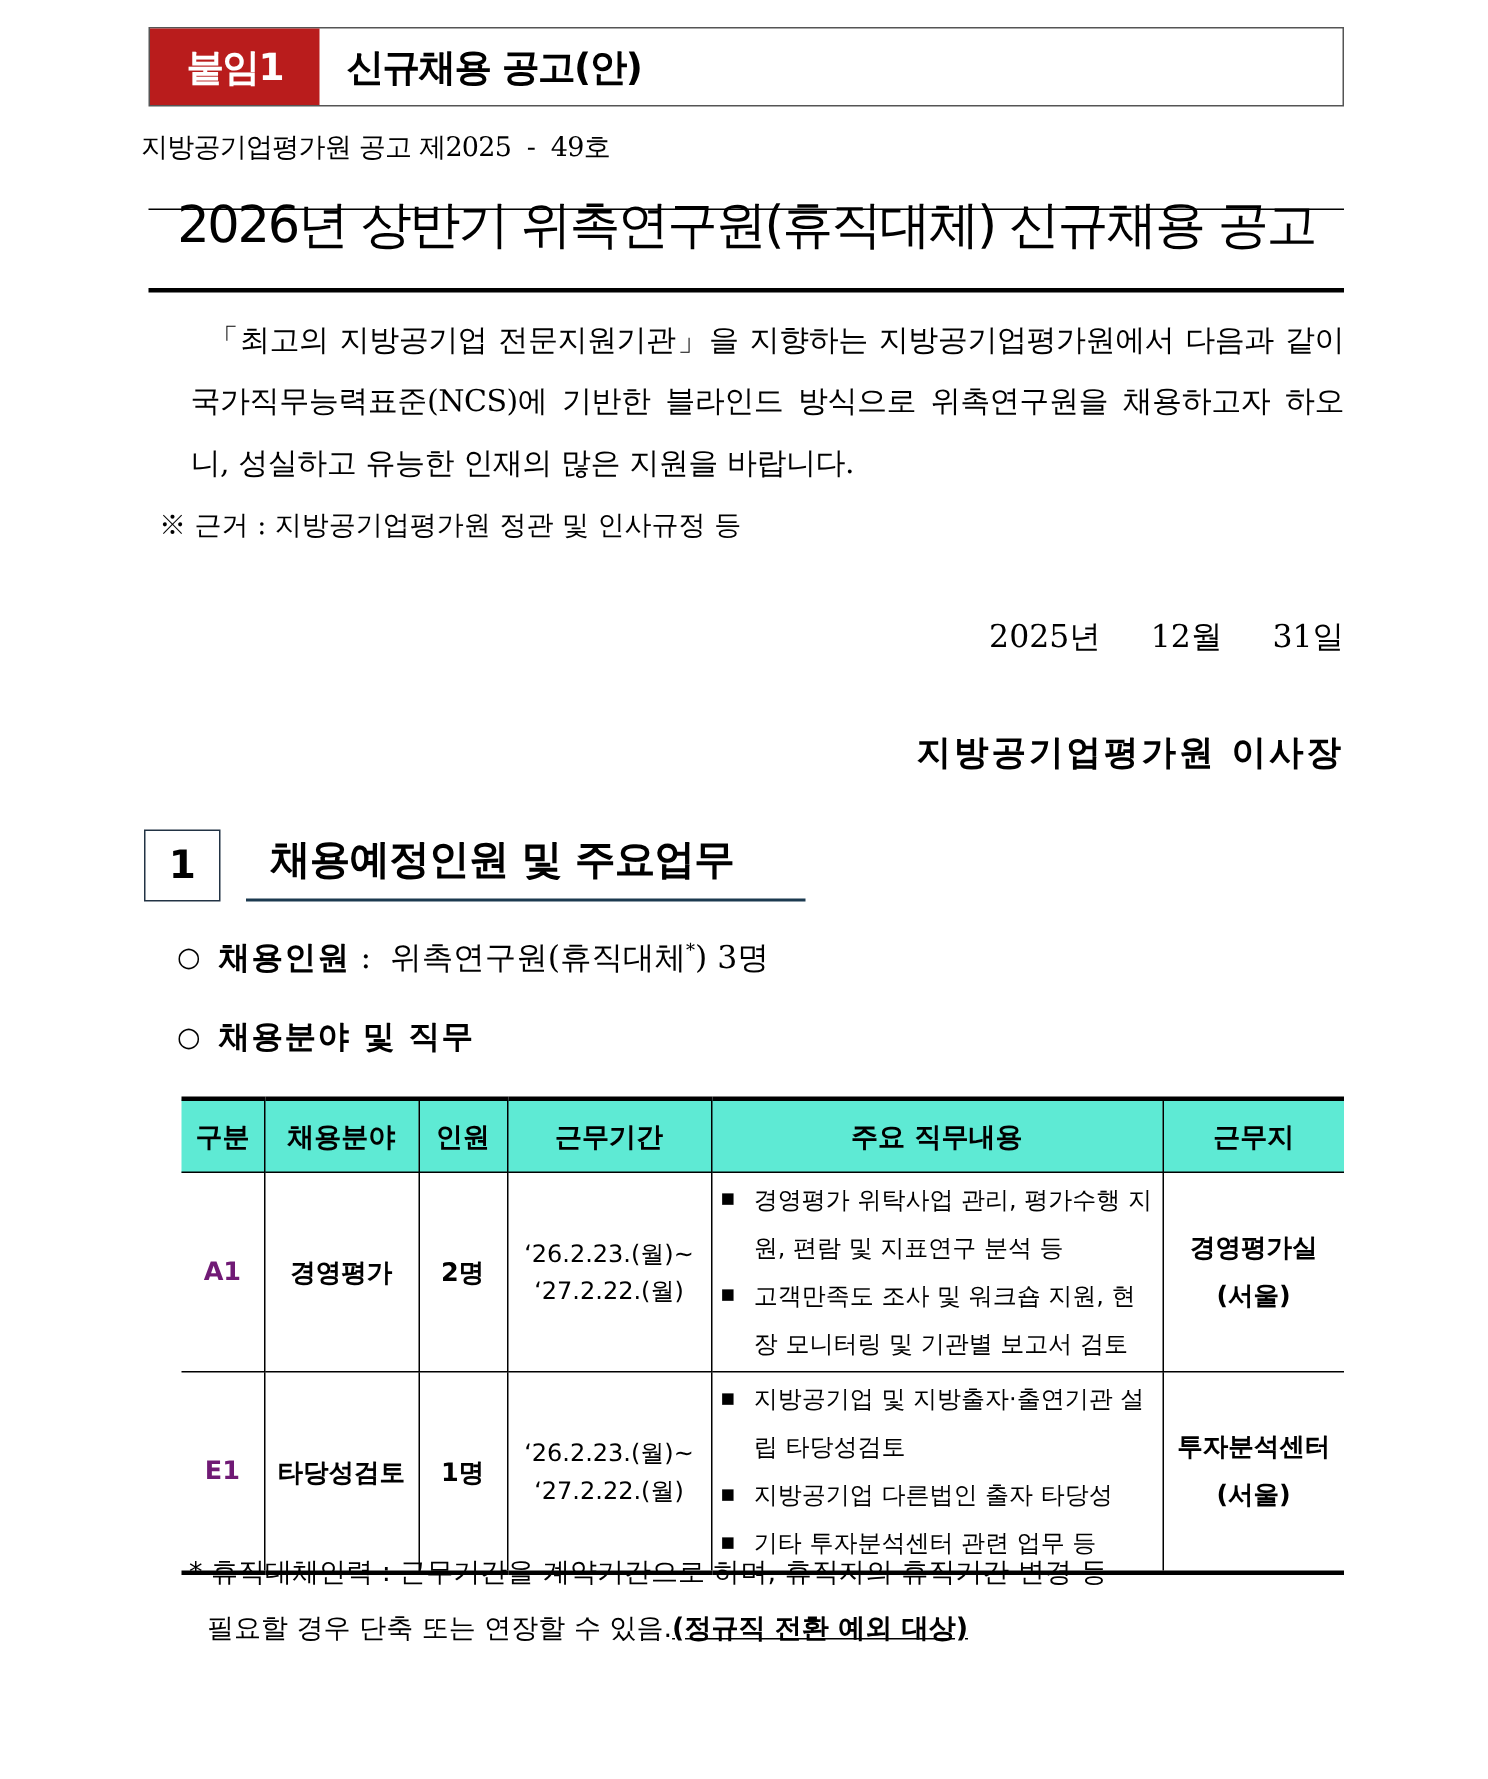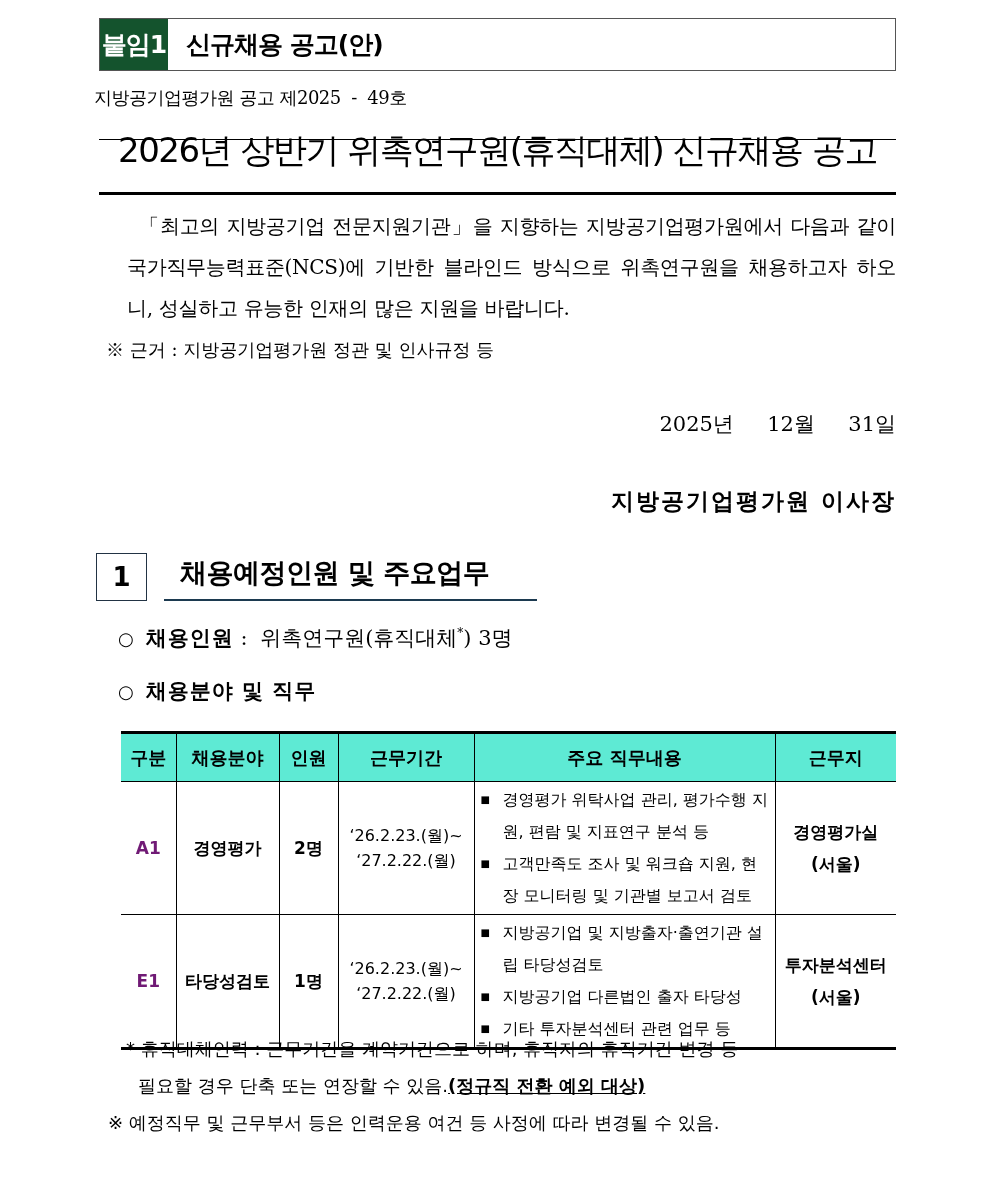--- a/index.html
+++ b/index.html
@@ -1,19 +1,19 @@
 <!DOCTYPE html>
 <html><head>
 <meta charset="utf-8">
 <style>
   html, body { margin:0; padding:0; background:#ffffff; }
   body { width:992px; height:1186px; position:relative; overflow:hidden; color:#000; }
 
   .attach-box { position:absolute; left:99px; top:18px; width:797px; height:53px; border:1px solid #555; box-sizing:border-box; display:flex; align-items:center; }
-  .attach-badge { background:#14532d; color:#fff; height:100%; width:68px; display:flex; align-items:center; justify-content:center; font-family:"DejaVu Sans", sans-serif; font-weight:bold; font-size:25px; letter-spacing:-1px; }
+  .attach-badge { background:#b91c1c; color:#fff; height:100%; width:113px; display:flex; align-items:center; justify-content:center; font-family:"DejaVu Sans", sans-serif; font-weight:bold; font-size:25px; letter-spacing:-1px; }
   .attach-title { font-family:"DejaVu Sans", sans-serif; font-weight:bold; font-size:25px; margin-left:18px; letter-spacing:-1px; }
 
   .notice-no { position:absolute; left:94px; top:86px; font-size:18px; font-family:"DejaVu Serif", serif; letter-spacing:-0.5px; }
 
   .title-rule-top { position:absolute; left:99px; top:139px; width:797px; height:1px; background:#000; }
   .main-title { position:absolute; left:99px; top:126px; width:797px; text-align:center; font-family:"DejaVu Sans", sans-serif; font-weight:normal; font-size:34px; letter-spacing:-1.5px; line-height:48px; }
   .title-rule-bottom { position:absolute; left:99px; top:192px; width:797px; height:3px; background:#000; }
 
   .intro { position:absolute; left:106px; top:206px; width:790px; font-family:"DejaVu Serif", serif; font-size:20px; line-height:41px; text-align:justify; letter-spacing:-0.3px; }
   .intro p { margin:0; }
@@ -159,14 +159,13 @@
         <div>투자분석센터</div>
         <div>(서울)</div>
       </td>
     </tr>
   </tbody>
 </table>
 
 <div class="footnotes">
   <p class="fn-star">* 휴직대체인력 : 근무기간을 계약기간으로 하며, 휴직자의 휴직기간 변경 등</p>
   <p class="fn-cont"><span>필요할 경우 단축 또는 연장할 수 있음.</span><span class="fn-under">(정규직 전환 예외 대상)</span></p>
-  <p>※ 예정직무 및 근무부서 등은 인력운용 여건 등 사정에 따라 변경될 수 있음.</p>
 </div>
 
 </body></html>

